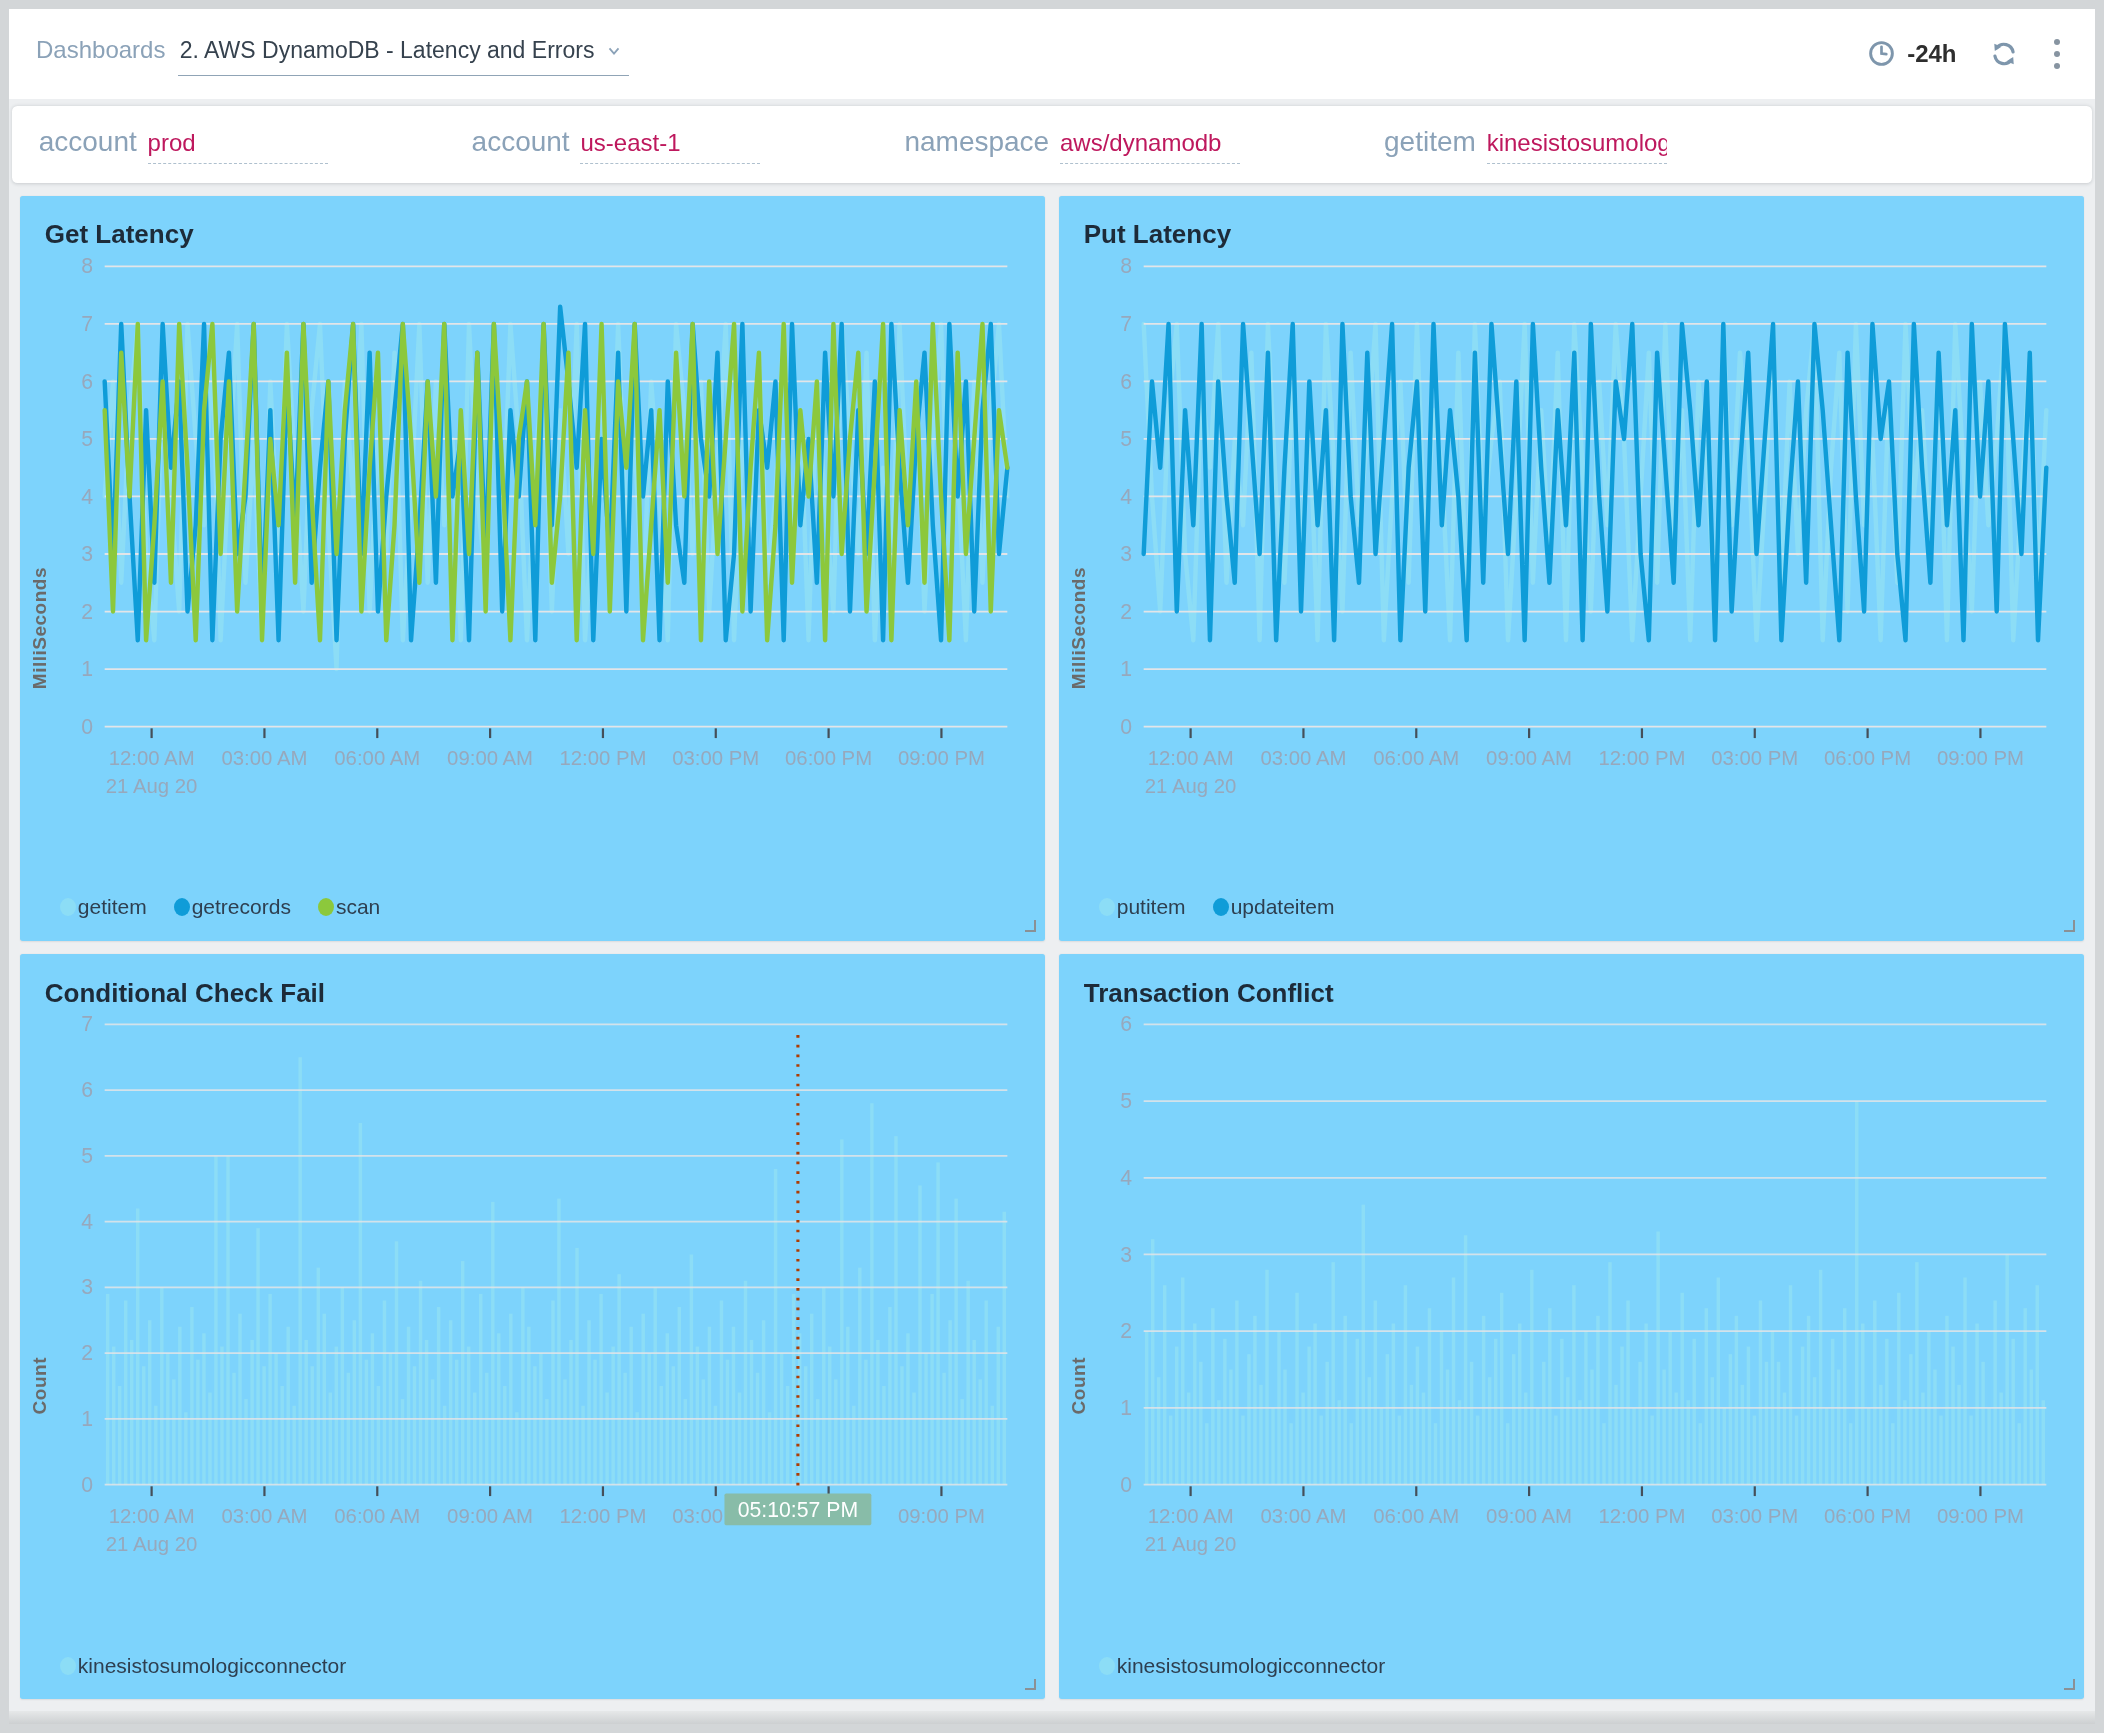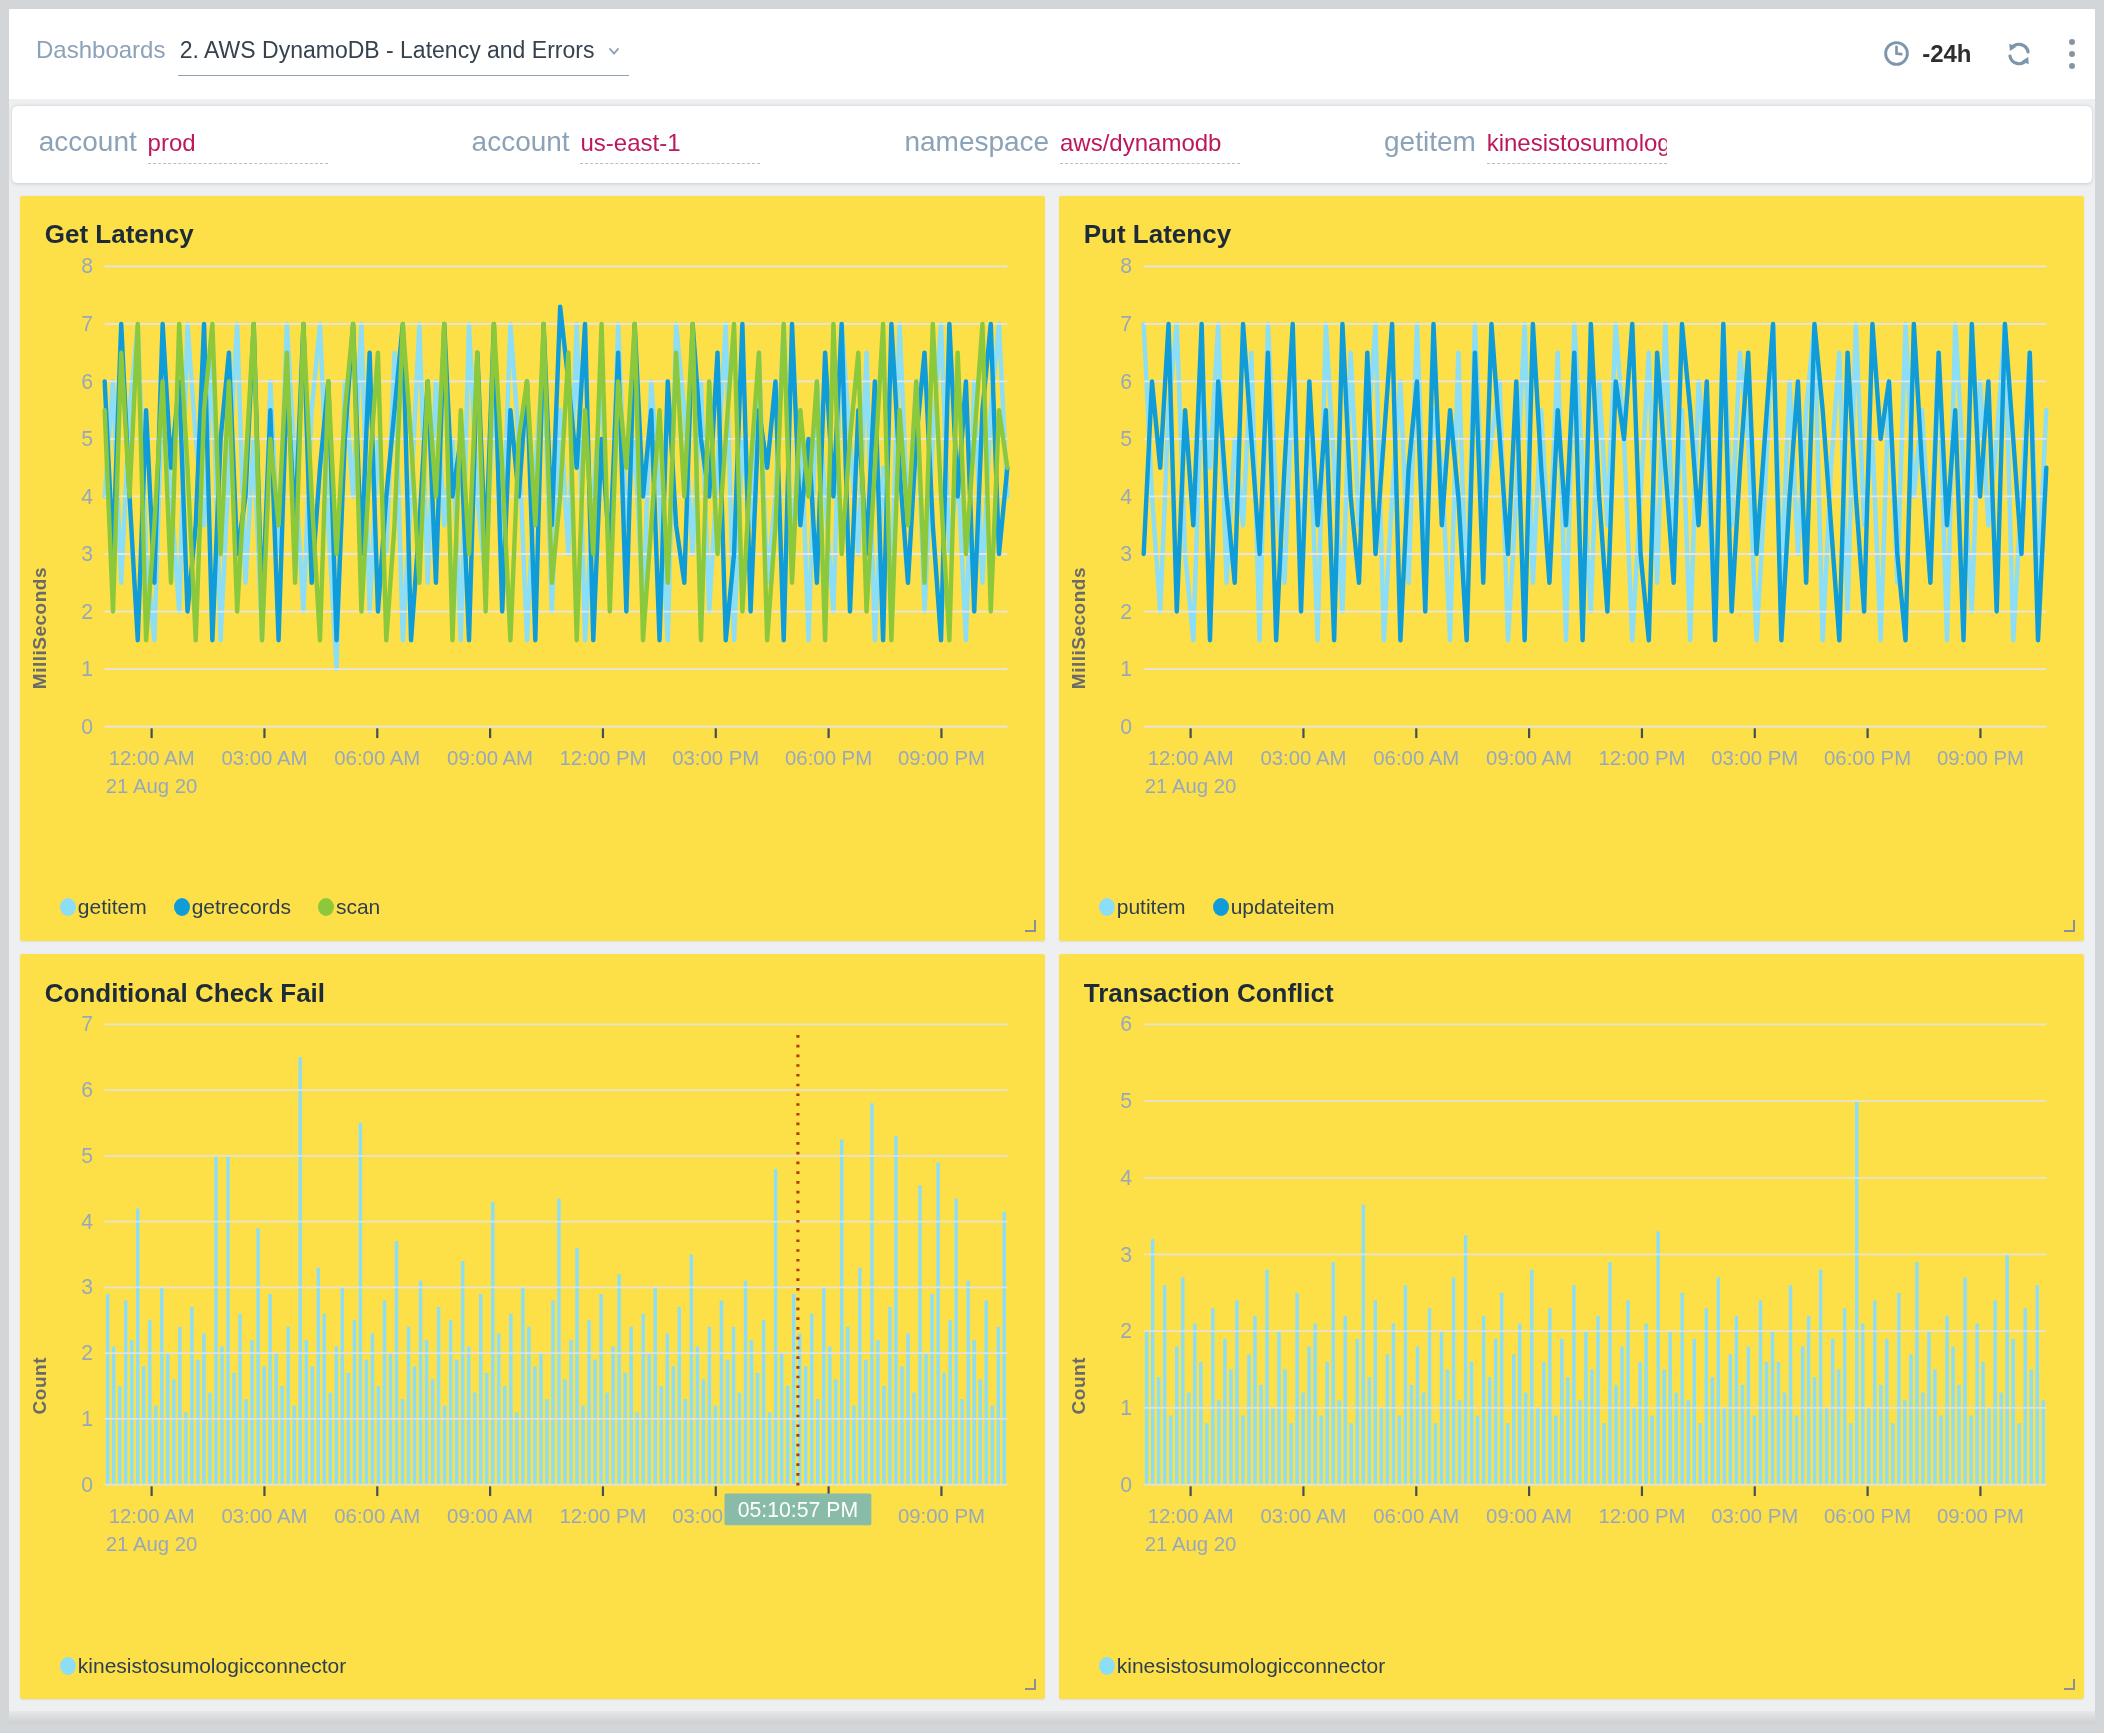--- a/index.html
+++ b/index.html
@@ -11,21 +11,21 @@
     overflow:hidden;
   }
   *{box-sizing:border-box;}
   .frame{position:absolute;inset:0;padding:9px;}
   .app{width:100%;height:100%;background:#edeff1;display:flex;flex-direction:column;overflow:hidden;}
 
   
   .topbar{
     background:#ffffff;height:90px;flex:0 0 auto;
     display:flex;align-items:center;justify-content:space-between;
-    padding:0 16px 0 27px;
+    padding:0 31px 0 27px;
   }
   .crumb-wrap{display:flex;align-items:baseline;gap:12.6px;}
   .crumb{color:#8ba2b8;font-size:24px;}
   .dash-title{
     display:flex;align-items:center;gap:10.8px;
     border-bottom:1.8px solid #90a4b6;padding:5.4px 5.4px 10.8px 1.8px;
     cursor:pointer;
   }
   .dash-title .t{color:#36424e;font-size:23px;font-weight:400;}
   .chev{width:18px;height:18px;}
@@ -53,21 +53,21 @@
     cursor:text;
   }
 
   
   .grid{
     flex:1 1 auto;
     display:grid;grid-template-columns:1fr 1fr;grid-auto-rows:745px;
     gap:13.5px;padding:12.6px 10.8px 0 10.8px;
   }
   .panel{
-    background:#fde047;border-radius:2.7px;position:relative;
+    background:#7dd3fc;border-radius:2.7px;position:relative;
     box-shadow:0 0.9px 1.8px rgba(0,0,0,.08);
     display:flex;flex-direction:column;overflow:hidden;
   }
   .panel-title{
     color:#1d2b39;font-size:26px;font-weight:bold;
     padding:23.4px 25px 3.6px 25px;flex:0 0 auto;
   }
   .chart-row{display:flex;flex:1 1 auto;padding:0 16px 0 9px;min-height:0;}
   .ylab{
     flex:0 0 27px;align-self:center;padding-bottom:108px;

